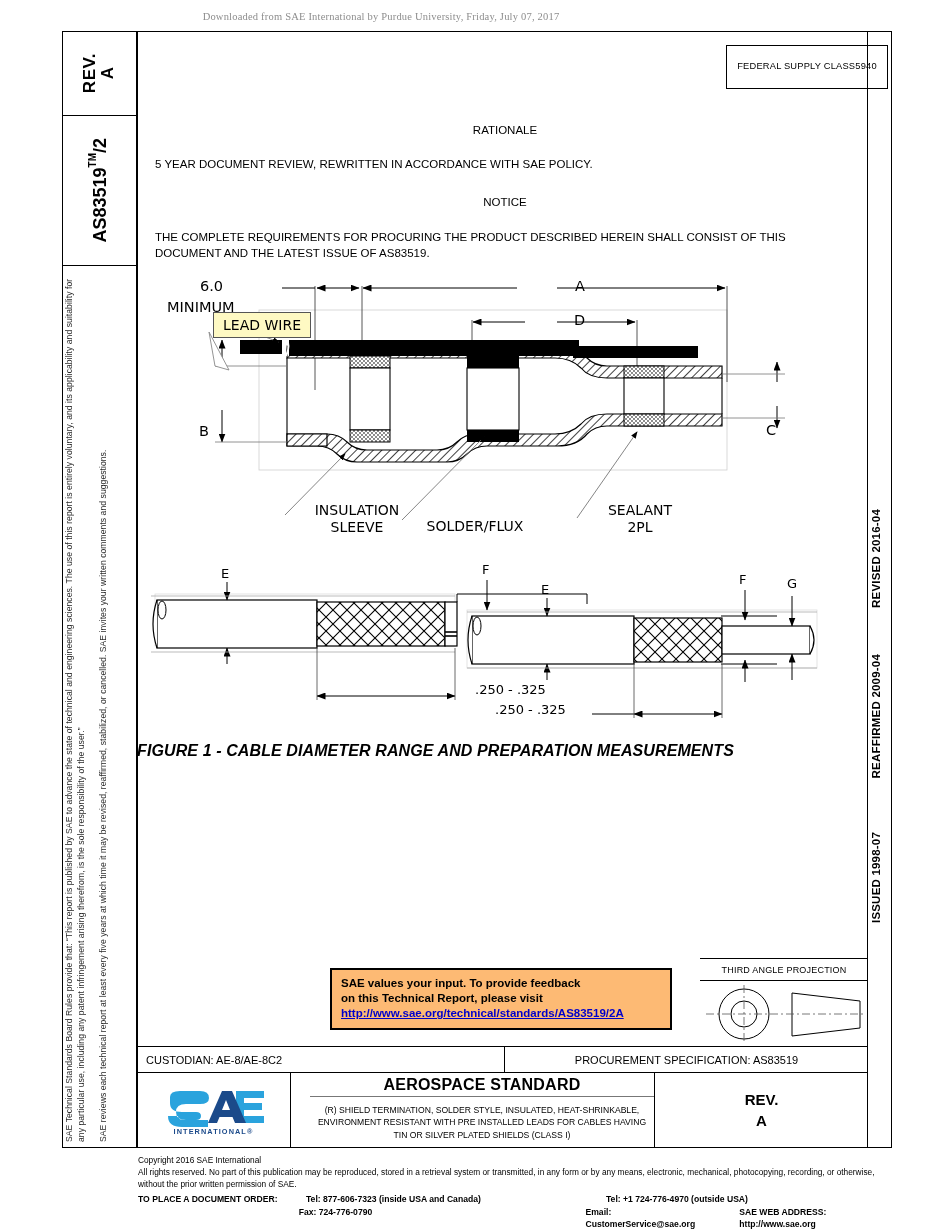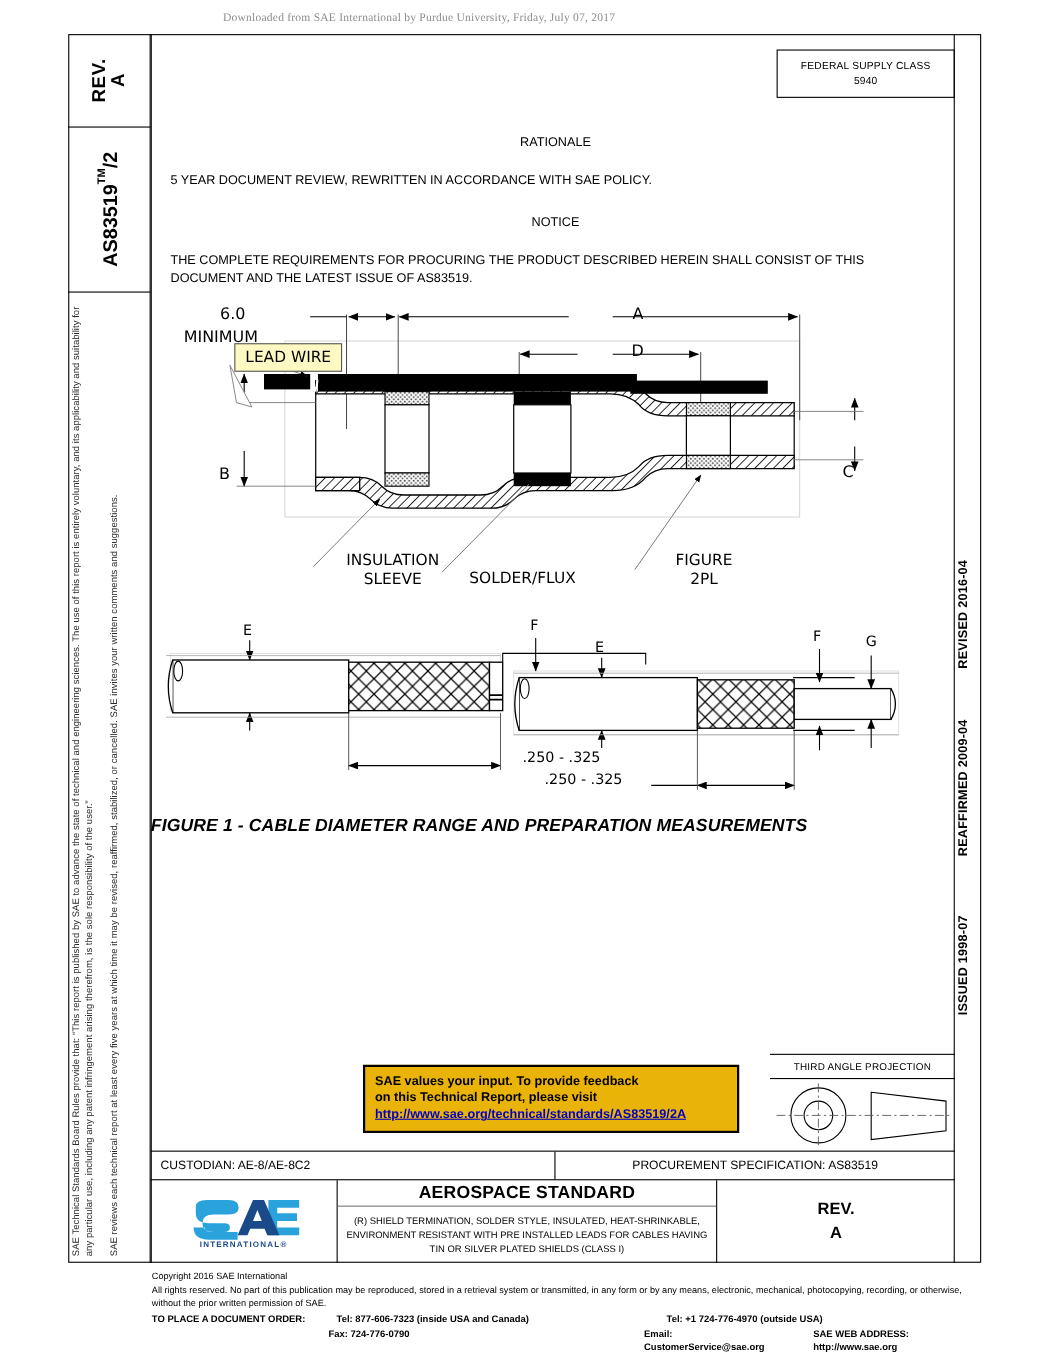--- a/index.html
+++ b/index.html
@@ -80,24 +80,24 @@
     writing-mode: vertical-rl; transform: rotate(180deg);
     font-size: 11.5px; font-weight: bold; white-space: nowrap;
     letter-spacing: .2px;
   }
   .d-rev  { bottom: 540px; }
   .d-reaf { bottom: 370px; }
   .d-iss  { bottom: 225px; }
 
   
   .fsc-box {
-    position: absolute; left: 706px; top: 45px;
+    position: absolute; left: 726px; top: 45px;
     width: 162px; height: 44px;
     border: 1.3px solid #000;
-    display: flex; flex-direction: column;
+    display: flex; flex-direction: row;
     align-items: center; justify-content: center;
     font-size: 9.3px; line-height: 1.45; letter-spacing: .2px;
   }
 
   
   .body-text { position: absolute; left: 155px; top: 124px; width: 700px; }
   .ctr { text-align: center; font-size: 11.5px; }
   .para { font-size: 11.5px; line-height: 1.38; }
   .sp-a { height: 21px; } .sp-b { height: 23px; } .sp-c { height: 22px; }
 
@@ -113,21 +113,21 @@
   .figcap {
     position: absolute; left: 137px; top: 742px; width: 597px;
     text-align: center; font-size: 16px; font-weight: bold; font-style: italic;
     letter-spacing: .1px;
   }
 
   
   .feedback {
     position: absolute; left: 330px; top: 968px;
     width: 342px; height: 62px;
-    border: 2px solid #000; background: #eab308;
+    border: 2px solid #000; background: #fdba74;
     padding: 6px 9px;
     font-size: 11.5px; font-weight: bold; line-height: 1.32;
   }
   .feedback a { color: #0000cc; text-decoration: underline; }
 
   
   .tap {
     position: absolute; left: 700px; top: 958px;
     width: 168px; height: 90px;
     border-top: 1.3px solid #000;
@@ -150,24 +150,24 @@
     width: 368px; border-right: 1.6px solid #000;
     display: flex; align-items: center; padding-left: 9px; font-size: 11px;
   }
   .cust-r { flex: 1; display: flex; align-items: center; justify-content: center; font-size: 11px; }
 
   .title-row {
     position: absolute; left: 137px; top: 1073px;
     width: 731px; height: 75px; display: flex;
   }
   .tb-logo {
-    width: 170px; border-right: 1.6px solid #000;
+    width: 154px; border-right: 1.6px solid #000;
     display:flex; align-items:center; justify-content:center;
   }
-  .tb-mid { width: 345px; border-right: 1.6px solid #000; }
+  .tb-mid { width: 345px; border-right: 1.6px solid #000; margin-left: 19px; }
   .tb-mid-top {
     height: 24px; border-bottom: 1.3px solid #777;
     display:flex; align-items:center; justify-content:center;
     font-size: 16px; font-weight: bold; letter-spacing: .2px;
   }
   .tb-mid-bot {
     height: 51px; display:flex; align-items:center; justify-content:center;
     text-align:center; font-size: 8.6px; line-height: 1.42; padding: 0 6px;
   }
   .tb-num {
@@ -364,21 +364,21 @@
     <div class="leadbox" style="left:76px; top:42px;">
       <span>LEAD WIRE</span>
     </div>
 
     <div class="note-lbl" style="left:160px; top:232px; width:120px;">
       <span>INSULATION</span><br>
       <span>SLEEVE</span>
     </div>
     <div class="note-lbl" style="left:268px; top:248px; width:140px;">SOLDER/FLUX</div>
     <div class="note-lbl" style="left:443px; top:232px; width:120px;">
-      <span>FIGURE</span><br>
+      <span>SEALANT</span><br>
       <span>2PL</span>
     </div>
 
     <svg width="731" height="180" viewBox="0 0 731 180" style="position:absolute; left:0; top:298px;">
       <defs>
         <pattern id="braid" width="14" height="14" patternUnits="userSpaceOnUse">
           <rect width="14" height="14" fill="#fff"></rect>
           <path d="M0,0 L14,14 M14,0 L0,14" stroke="#000" stroke-width="1.1" fill="none"></path>
         </pattern>
         <marker id="ar2" markerWidth="9" markerHeight="7" refX="8.5" refY="3.5" orient="auto">

